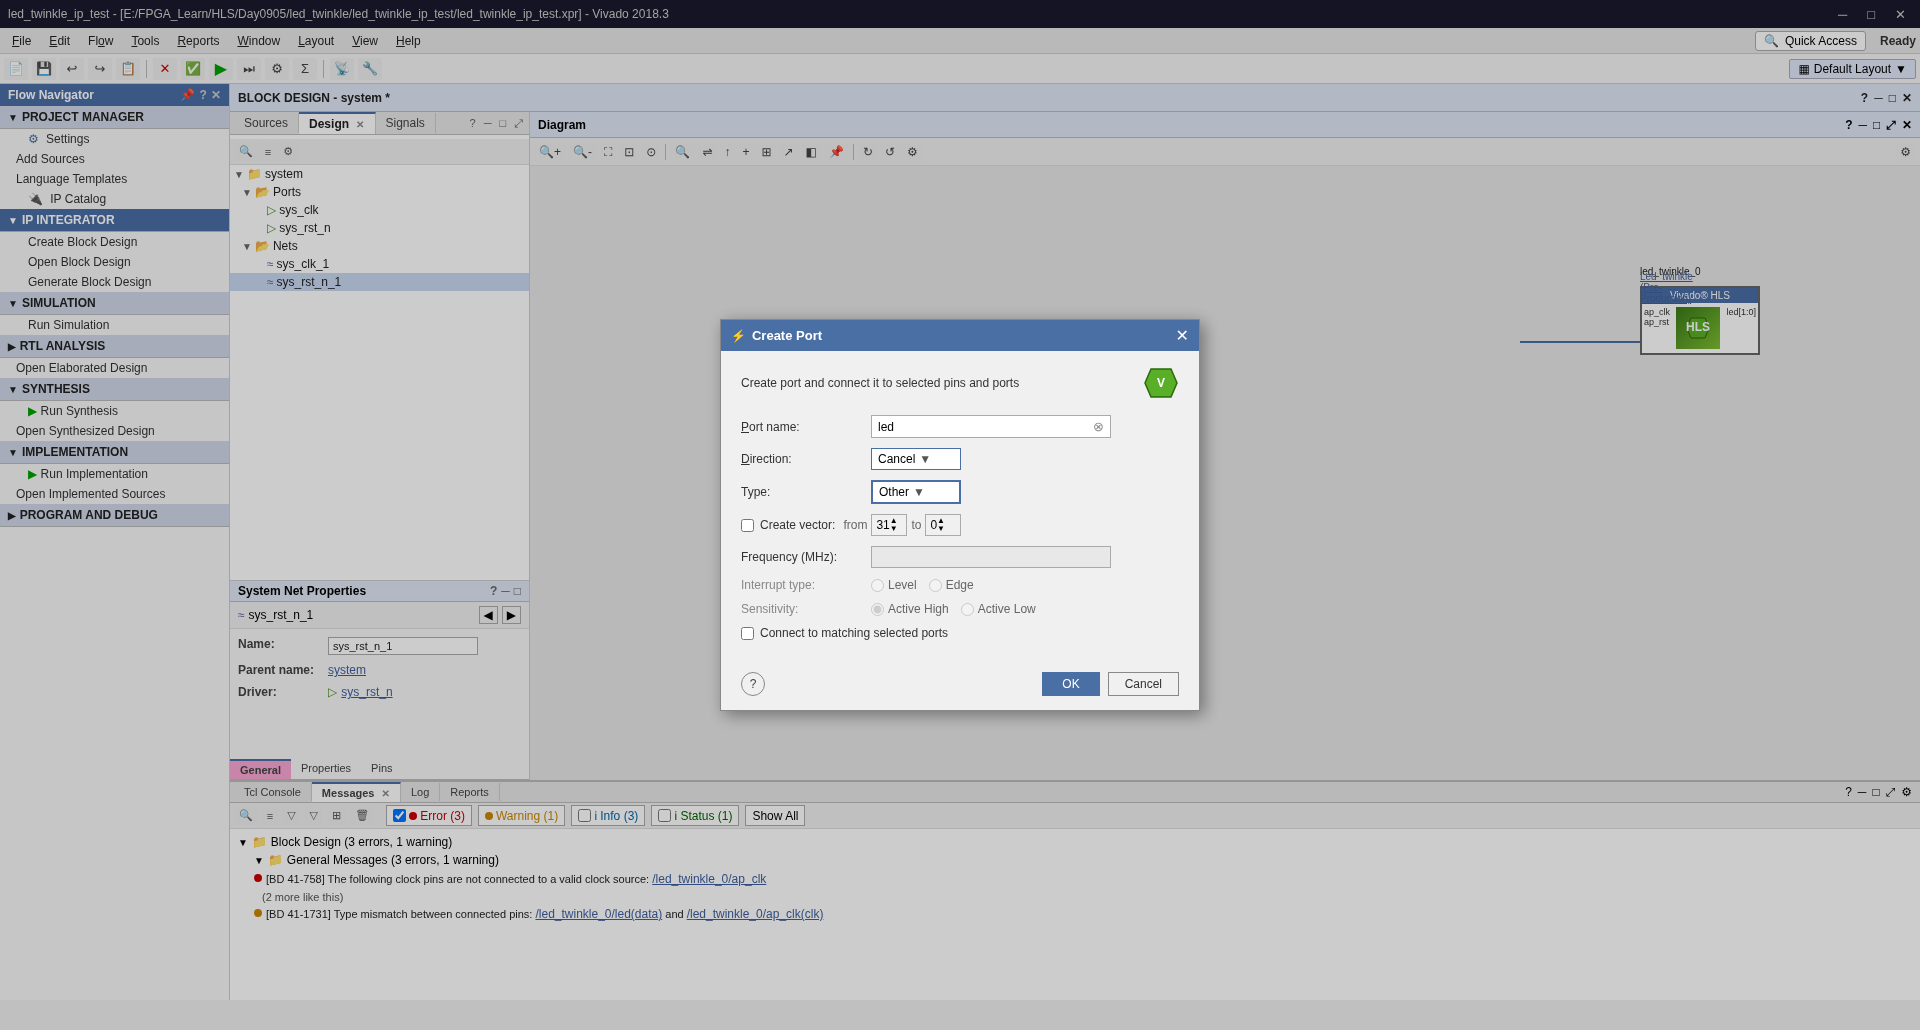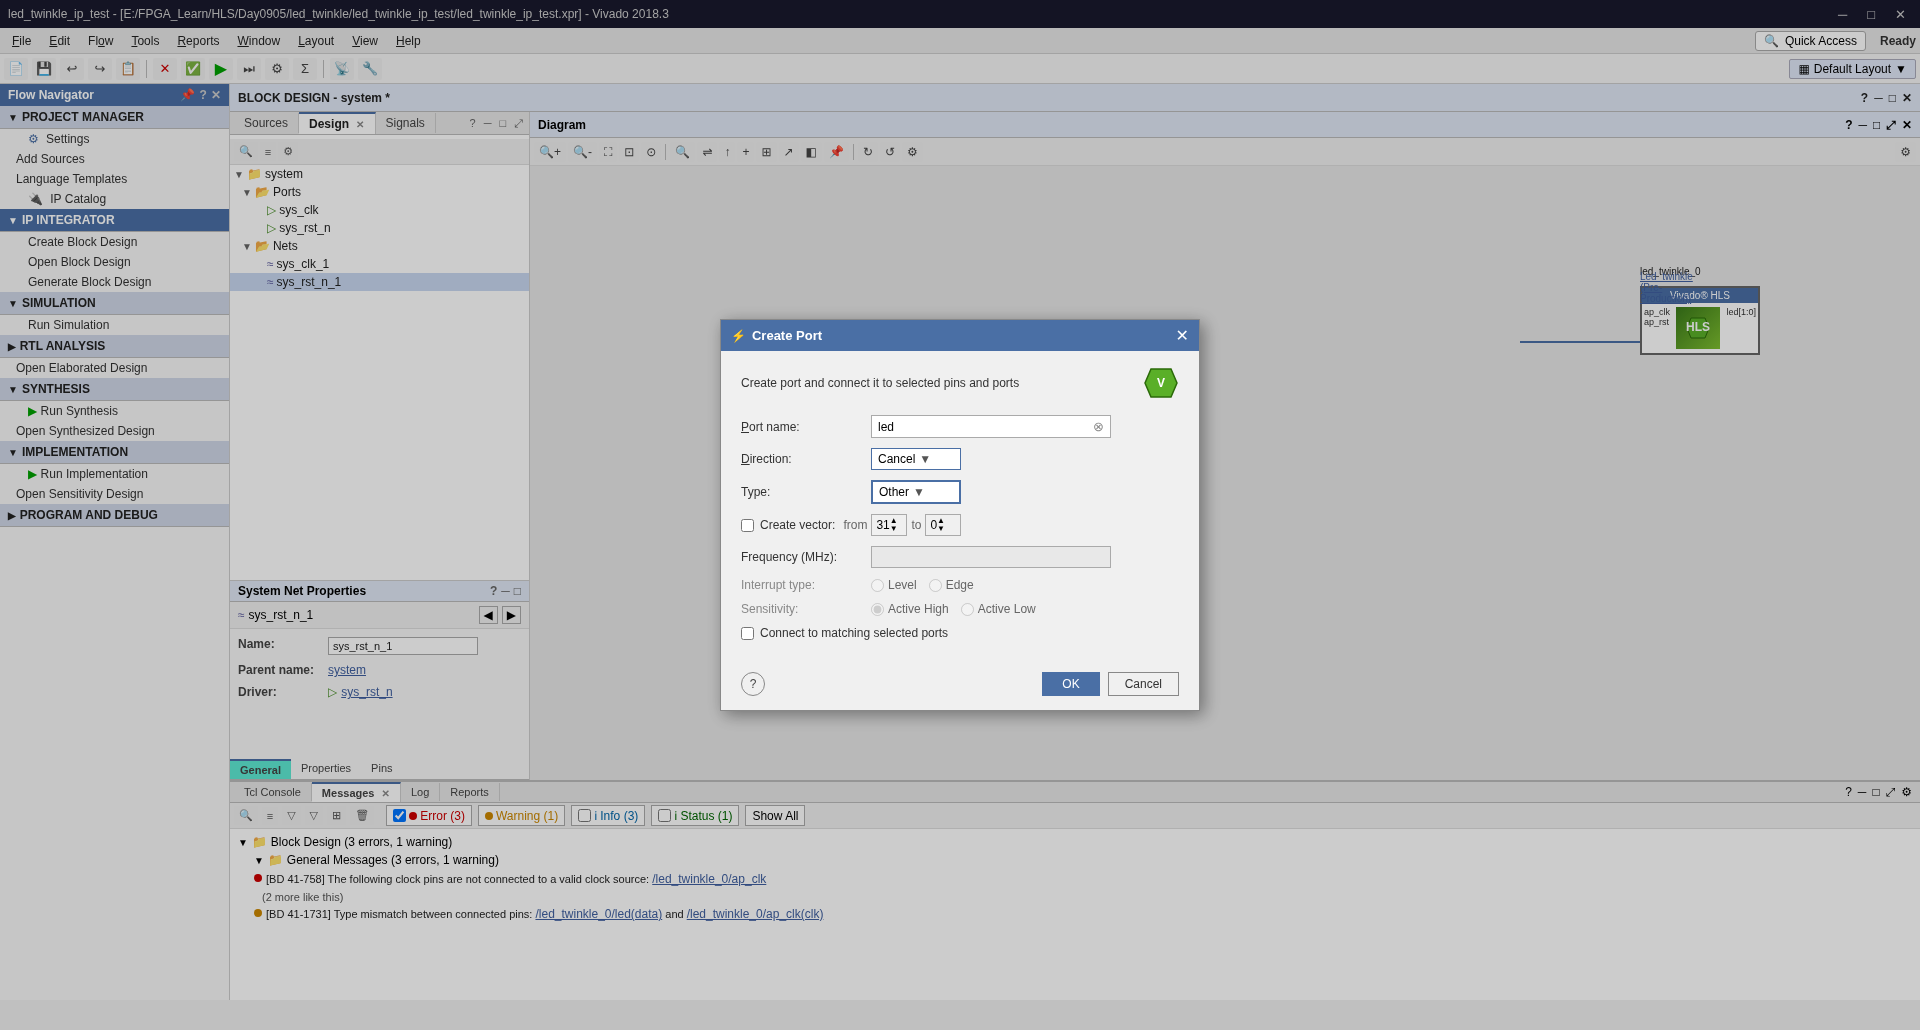--- a/index.html
+++ b/index.html
@@ -216,21 +216,21 @@
     .prop-input {
       border: 1px solid #aaa; padding: 2px 4px; background: white;
       color: #222; font-size: 11px; width: 150px;
     }
     .prop-link { color: #4060a0; text-decoration: underline; cursor: pointer; }
     .prop-nav-btn { padding: 1px 4px; border: 1px solid #aaa; cursor: pointer; background: #f0f0f0; }
 
     
     .snp-tabs { display: flex; border-bottom: 1px solid #bbb; }
     .snp-tab { padding: 3px 10px; cursor: pointer; color: #444; font-size: 11px; }
-    .snp-tab.active { background: #5eead4; border-top: 2px solid #4a6fa5; font-weight: bold; }
+    .snp-tab.active { background: #f9a8d4; border-top: 2px solid #4a6fa5; font-weight: bold; }
 
     
     #diagram-panel {
       flex: 1;
       display: flex;
       flex-direction: column;
       background: #f5f5f5;
       overflow: hidden;
     }
     #diagram-header {
@@ -535,21 +535,21 @@
       </div>
       <div class="nav-item indented">Open Synthesized Design</div>
 
       <div class="nav-section-header">
         <span class="arrow">▼</span>
         <span>IMPLEMENTATION</span>
       </div>
       <div class="nav-item">
         <span style="color:#00a000;">▶</span> Run Implementation
       </div>
-      <div class="nav-item indented">Open Sensitivity Design</div>
+      <div class="nav-item indented">Open Implemented Sources</div>
 
       <div class="nav-section-header">
         <span class="arrow">▶</span>
         <span>PROGRAM AND DEBUG</span>
       </div>
 
     </div>
   </div>
 
   <div id="content-area">

